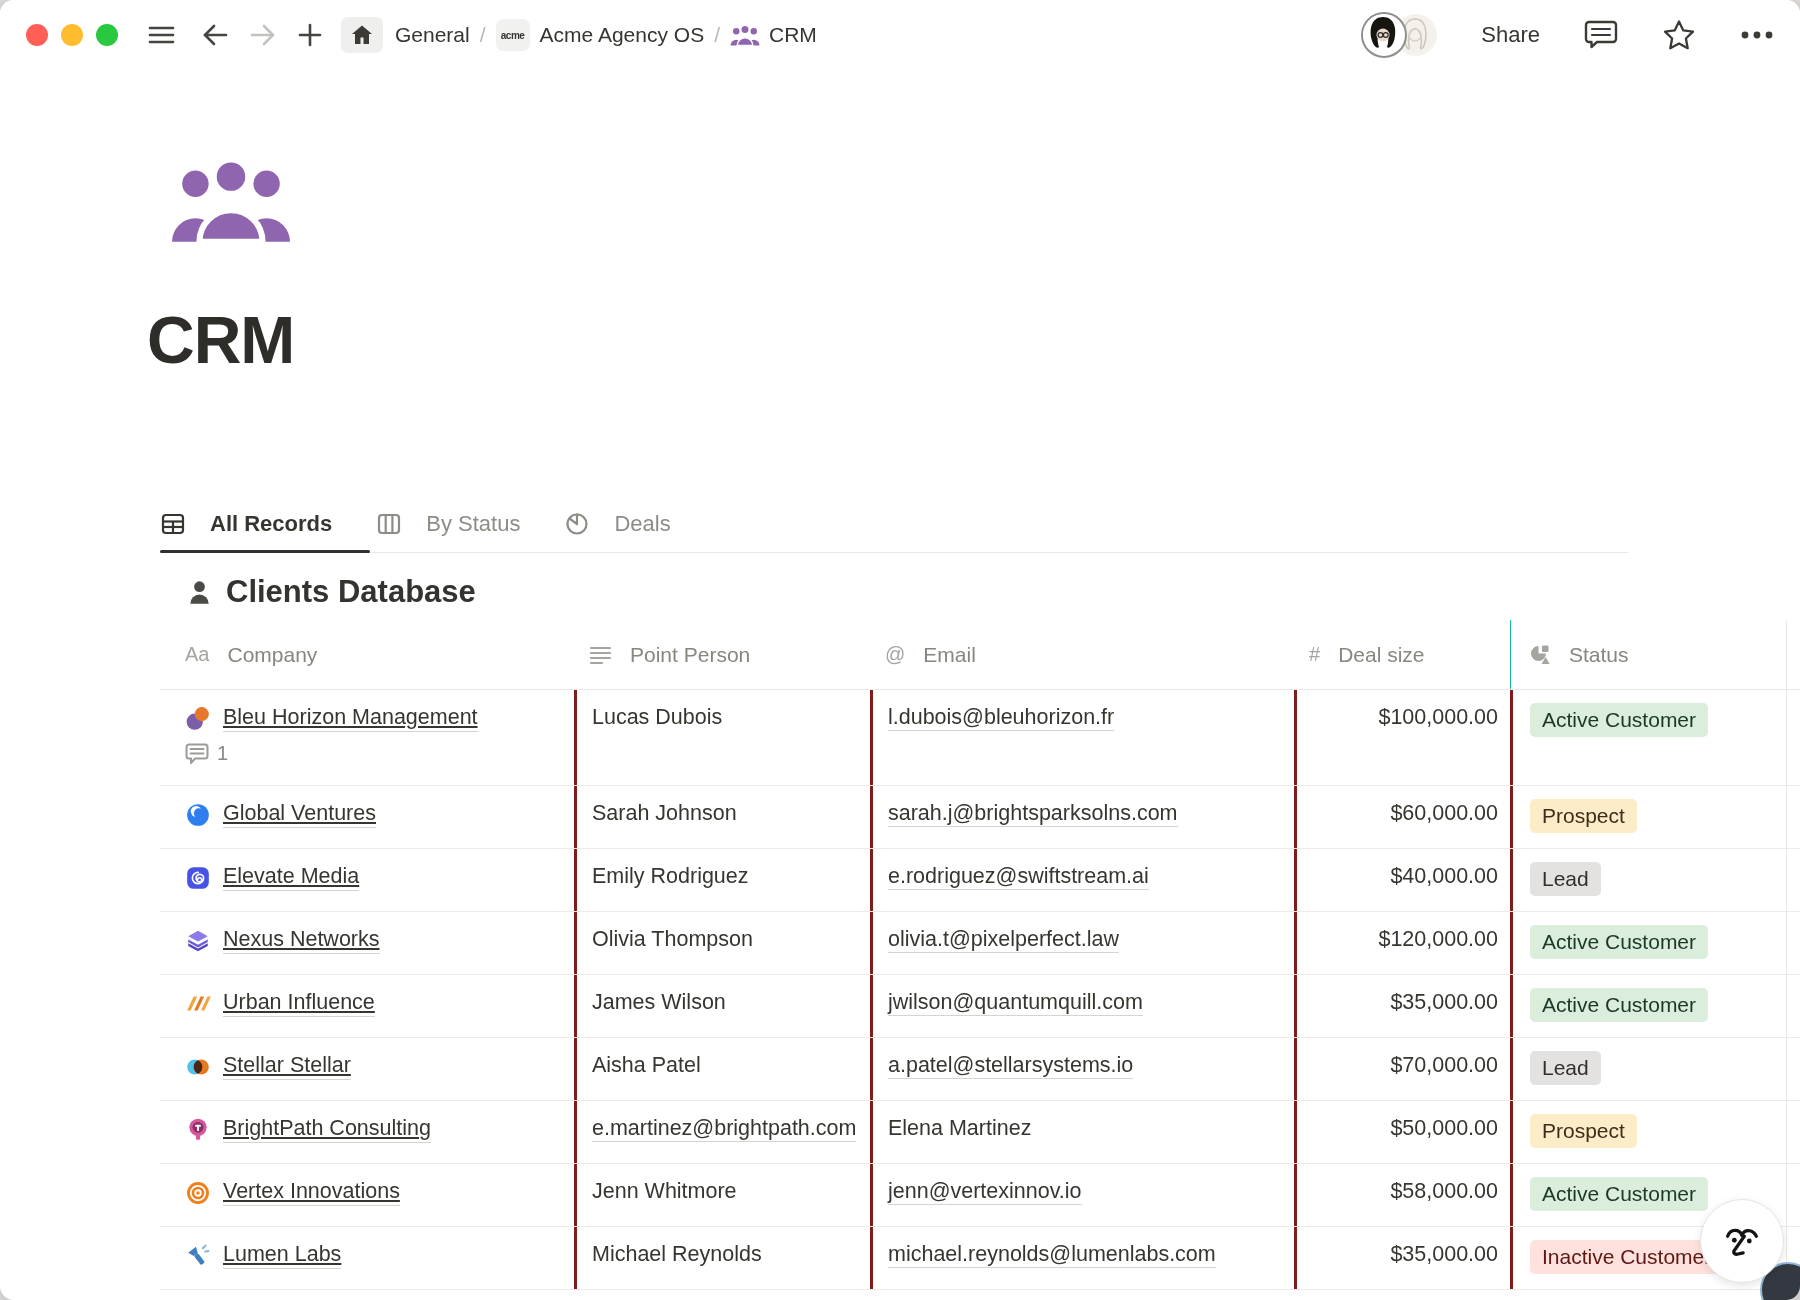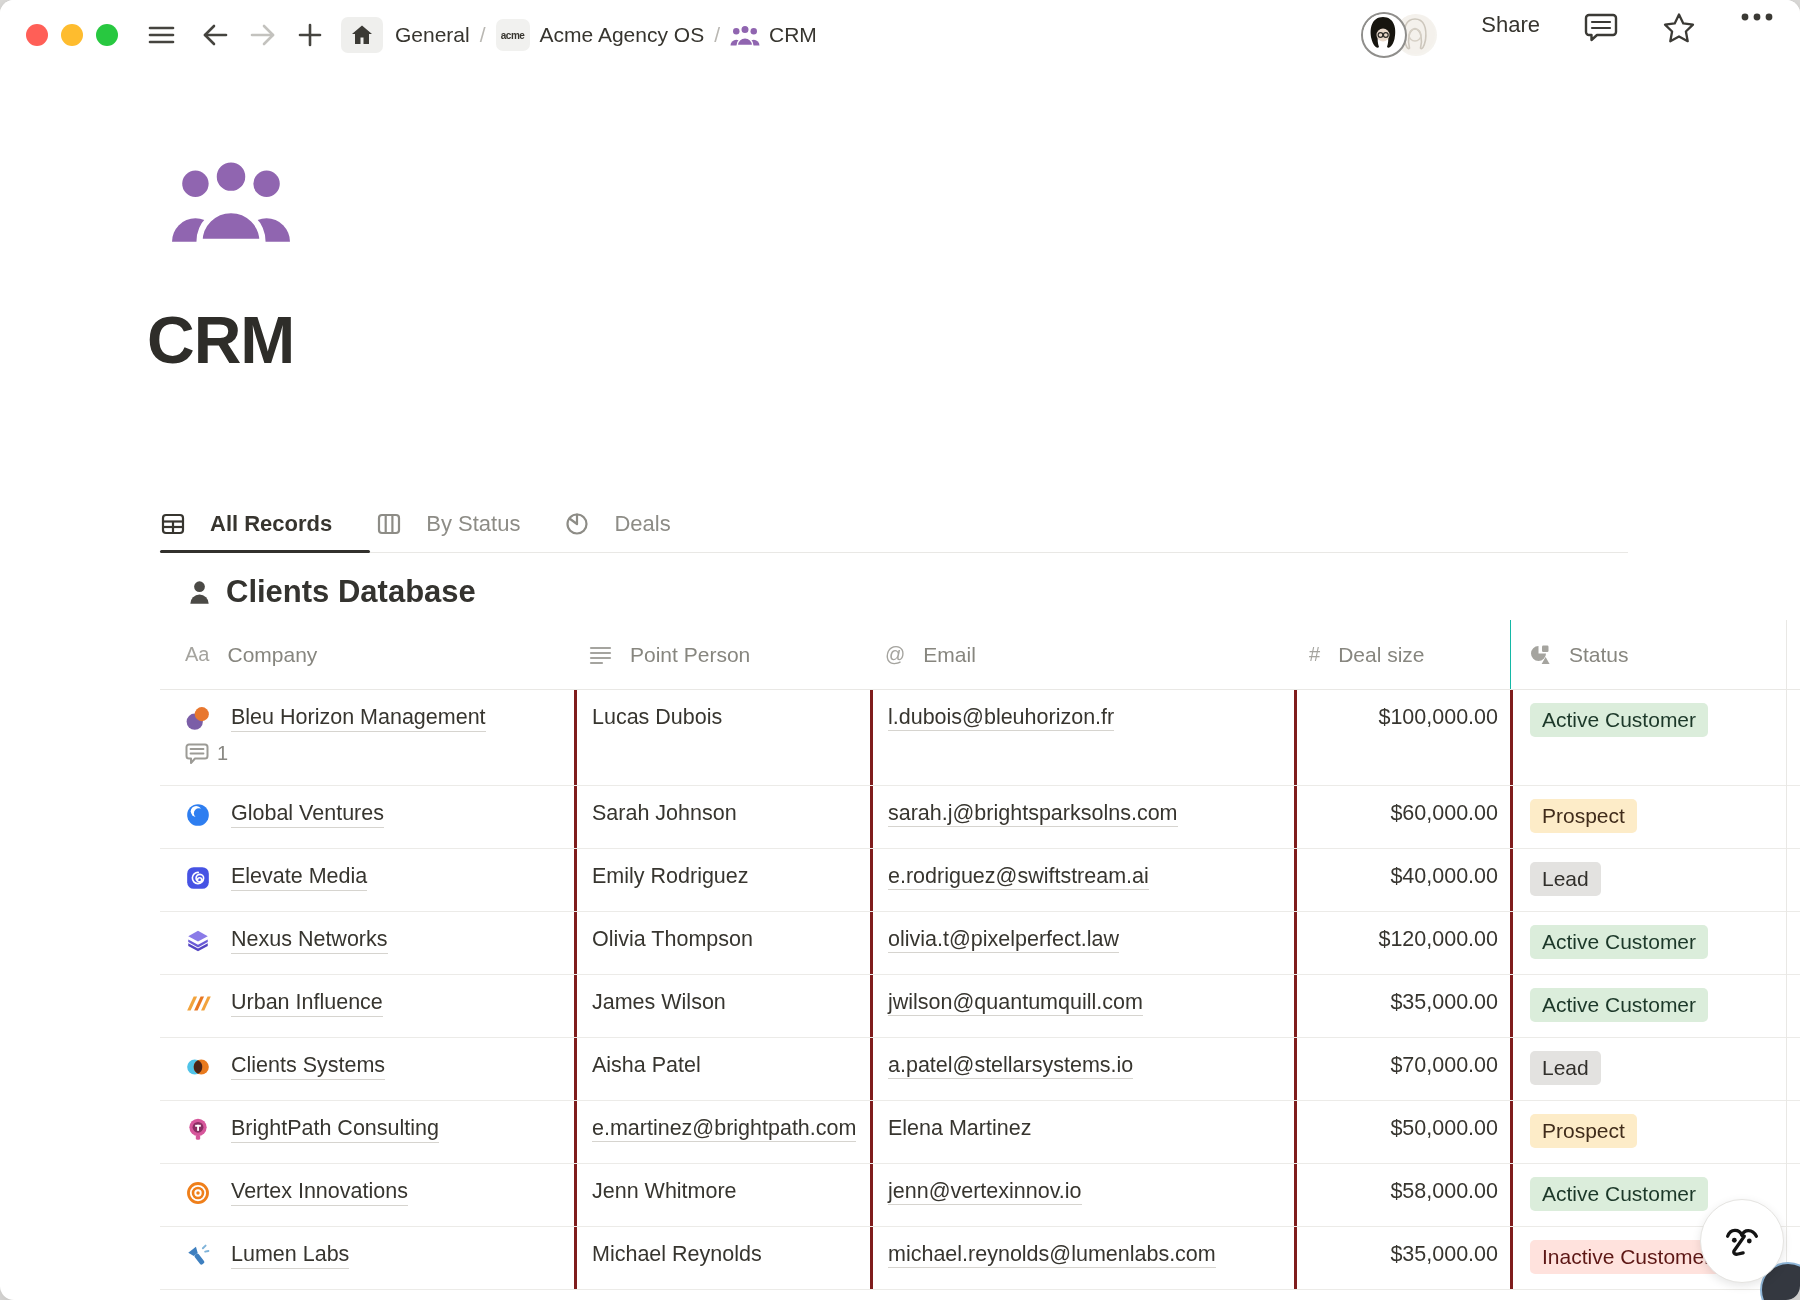--- a/index.html
+++ b/index.html
@@ -11,21 +11,21 @@
   .light{width:22px;height:22px;border-radius:50%;}
   .light.red{background:#ff5f57}.light.yellow{background:#febc2e}.light.green{background:#28c840}
   .tb-btn{display:flex;align-items:center;justify-content:center;background:none;border:none;padding:0;cursor:pointer;}
   .ham{margin-left:30px}.back{margin-left:26px}.fwd{margin-left:20px}.plus{margin-left:20px}
   .home-chip{margin-left:18px;width:42px;height:36px;background:#efefed;border-radius:7px;display:flex;align-items:center;justify-content:center;}
   .crumbs{display:flex;align-items:center;margin-left:12px;font-size:21px;color:#37352f;}
   .crumb{cursor:pointer;white-space:nowrap;}
   .crumb-sep{color:#b9b7b2;padding:0 10px;}
   .acme-chip{width:34px;height:32px;background:#f1f1ef;border-radius:7px;display:flex;align-items:center;justify-content:center;font-size:10px;font-weight:700;letter-spacing:-.5px;color:#37352f;margin-right:10px;}
   .crm-mini{margin-right:9px;display:flex;}
-  .topbar-right{margin-left:auto;display:flex;align-items:flex-start;gap:44px;}
+  .topbar-right{margin-left:auto;display:flex;align-items:center;gap:44px;}
   .avatars{display:flex;align-items:center;}
   .avatar{width:42px;height:42px;border-radius:50%;overflow:hidden;}
   .avatar.a1{border:2px solid #8f8e8b;background:#fff;z-index:2;}
   .avatar.a2{margin-left:-12px;background:#f4f1ec;opacity:.85;z-index:1;}
   .share{font-size:22px;color:#37352f;background:none;border:none;cursor:pointer;padding:0;font-family:inherit;}
 
   
   .page-icon{position:absolute;left:170px;top:156px;cursor:pointer;}
   .page-title{position:absolute;left:147px;top:302px;margin:0;font-size:66px;font-weight:700;color:#2e2d29;letter-spacing:-1px;}
 
@@ -47,21 +47,21 @@
   .thead{height:70px;border-bottom:1px solid #e9e8e5;}
   .th{display:flex;align-items:center;gap:18px;font-size:21px;color:#87867f;padding-left:15px;box-sizing:border-box;cursor:pointer;}
   .th.c-company{padding-left:25px;}
   .th.c-status{border-left:1px solid #14b8a6;padding-left:17px;}
   .th-glyph{color:#a5a49f;font-size:20px;}
   .tbody .trow{border-bottom:1px solid #ecebe8;height:63px;}
   .tbody .trow.tall{height:96px;}
   .td{padding:15px 0 0 15px;box-sizing:border-box;font-size:21.5px;color:#37352f;overflow:hidden;}
   .td+.td{border-left:3px solid #7f1d1d;}
   .td.c-company{padding-left:25px;}
-  .company-line{display:flex;align-items:center;gap:20px;}
+  .company-line{display:flex;align-items:center;gap:12px;text-decoration:underline;}
   .company-link{font-weight:500;color:#37352f;text-decoration:none;border-bottom:1.5px solid #d6d4cf;padding-bottom:1px;cursor:pointer;white-space:nowrap;}
   .email-link{color:#37352f;text-decoration:none;border-bottom:1.5px solid #d6d4cf;padding-bottom:1px;cursor:pointer;white-space:nowrap;}
   .td.c-deal{text-align:right;padding-right:12px;}
   .td.c-status{padding-top:13px;padding-left:17px;}
   .pill{display:inline-block;padding:5px 12px;border-radius:5px;font-size:21px;white-space:nowrap;cursor:pointer;}
   .comment-badge{display:flex;align-items:center;gap:8px;margin-top:10px;color:#898883;font-size:20px;cursor:pointer;}
   .logo{width:26px;height:26px;flex:0 0 26px;display:flex;}
 
   
   .ai-btn{position:absolute;left:1700px;top:1199px;width:84px;height:84px;border-radius:50%;background:#fff;border:1px solid #e5e4e1;box-shadow:0 3px 10px rgba(0,0,0,.10);display:flex;align-items:center;justify-content:center;cursor:pointer;z-index:5;}
@@ -438,21 +438,21 @@
         <div class="trow">
       <div class="td c-company">
         <div class="company-line">
           <span class="logo">
                 <svg width="26" height="26" viewBox="0 0 24 24">
                   <circle cx="9" cy="12" r="7" fill="#4fc3e8"></circle>
                   <circle cx="15" cy="12" r="7" fill="#e87a1e"></circle>
                   <path d="M12 5.7 A7 7 0 0 1 12 18.3 A7 7 0 0 1 12 5.7 Z" fill="#4a2417"></path>
                 </svg>
               </span>
-          <a class="company-link">Clients Systems</a>
+          <a class="company-link">Stellar Stellar</a>
         </div>
 
       </div>
       <div class="td">Aisha Patel</div>
       <div class="td">
         <a class="email-link">a.patel@stellarsystems.io</a>
       </div>
       <div class="td c-deal">$70,000.00</div>
       <div class="td c-status">
         <span class="pill" style="background: rgb(227, 226, 224); color: rgb(50, 48, 44);">Lead</span>

